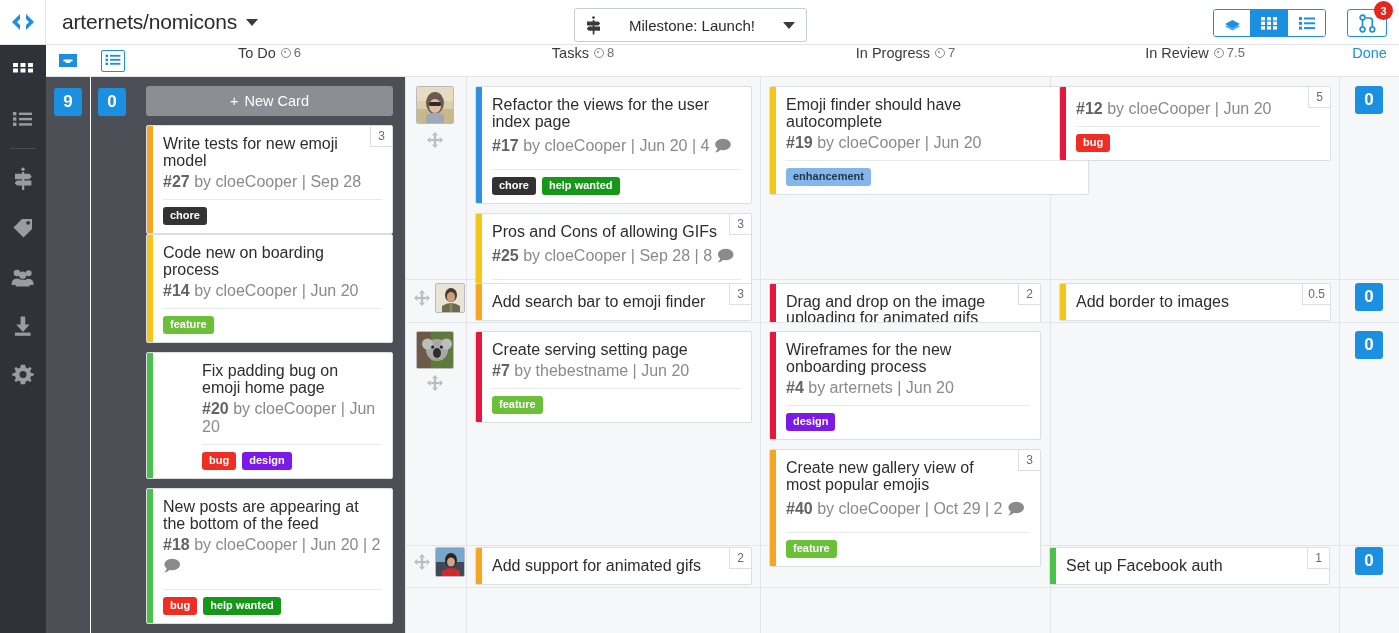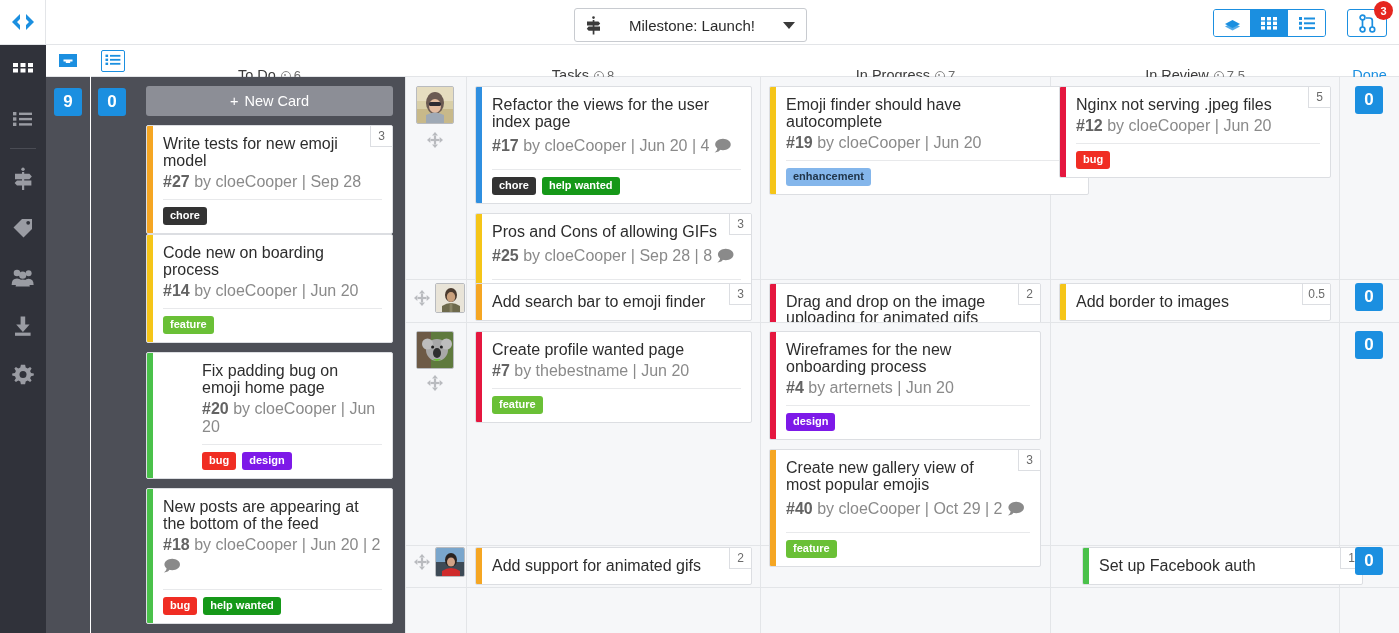--- a/index.html
+++ b/index.html
@@ -85,22 +85,22 @@
     width: 24px; height: 22px; display: flex; align-items: center; justify-content: center;
   }
   .icon-box.sel { border: 1.5px solid #1b8fe0; border-radius: 2px; }
 
   
   .board-head {
     position: absolute; left: 134px; top: 45px; width: 1265px; height: 32px;
     background: #fff; border-bottom: 1px solid #e3e5e8;
   }
   .col-head {
-    position: absolute; top: 0; height: 31px; display: flex; align-items: flex-end;
-    justify-content: center; gap: 5px; font-size: 14.5px; color: #3b3b3b; margin-top: 7px;
+    position: absolute; top: 0; height: 31px; display: flex; align-items: flex-start;
+    justify-content: center; gap: 5px; font-size: 14.5px; color: #3b3b3b;
   }
   .col-head .pts { font-size: 13px; color: #6c6c6c; display: flex; align-items: center; gap: 3px; }
   .clock-dot {
     width: 10px; height: 10px; border-radius: 50%; border: 1.6px solid #8a8a8a;
     position: relative; display: inline-block;
   }
   .clock-dot::after {
     content: ''; position: absolute; left: 2.4px; top: 2.4px; width: 2px; height: 2px;
     border-radius: 50%; background: #8a8a8a;
   }
@@ -167,20 +167,24 @@
 <body>
 
 <div id="app">
 
   <div class="topbar">
     <div class="logo-box">
       <svg width="26" height="20" viewBox="0 0 26 20">
         <path d="M10 2 L2 10 L10 18 L10 13 L7 10 L10 7 Z" fill="#1b8fe0"></path>
         <path d="M16 2 L24 10 L16 18 L16 13 L19 10 L16 7 Z" fill="#1b8fe0"></path>
       </svg>
+    </div>
+    <div class="repo-title">
+      <span>arternets/nomicons</span>
+      <span class="caret-dn"></span>
     </div>
   </div>
 
   <div class="milestone-select">
     <svg width="15" height="19" viewBox="0 0 15 19">
       <circle cx="7.5" cy="1.6" r="1.3" fill="#3a3a3a"></circle>
       <rect x="6.7" y="4" width="1.7" height="14.5" fill="#3a3a3a"></rect>
       <path d="M1 5.4 L12.4 5.4 L14.2 7.5 L12.4 9.6 L1 9.6 Z" fill="#3a3a3a"></path>
       <path d="M14 10.6 L2.6 10.6 L0.8 12.7 L2.6 14.8 L14 14.8 Z" fill="#3a3a3a"></path>
     </svg>
@@ -551,21 +555,20 @@
           </div>
         </div>
         <div class="pt-badge">2</div>
       </div>
     </div>
 
     <div style="position:absolute; left:925px; top:9px; width:272px;">
       <div class="card">
         <div class="card-stripe" style="background:#e5173f"></div>
         <div class="card-body">
-          <div class="card-title">Nginx not serving .jpeg files</div>
           <div class="card-meta">
             <b>#12</b>
             <span> by </span><span>cloeCooper</span>
             <span> | </span><span>Jun 20</span>
           </div>
           <div class="card-sep"></div>
           <div class="labels">
             <span class="lbl" style="background:#f02d23">bug</span>
           </div>
         </div>
@@ -647,21 +650,21 @@
             <path d="M16 8 L12.6 5 L12.6 11 Z"></path>
           <rect x="3.6" y="6.9" width="8.8" height="2.2"></rect>
             <rect x="6.9" y="3.6" width="2.2" height="8.8"></rect>
         </g>
       </svg>
     </div>
     <div style="position:absolute; left:341px; top:254px; width:277px;">
       <div class="card">
         <div class="card-stripe" style="background:#e5173f"></div>
         <div class="card-body">
-          <div class="card-title">Create profile wanted page</div>
+          <div class="card-title">Create serving setting page</div>
           <div class="card-meta">
             <b>#7</b>
             <span> by </span><span>thebestname</span>
             <span> | </span><span>Jun 20</span>
           </div>
           <div class="card-sep"></div>
           <div class="labels">
             <span class="lbl" style="background:#6ac036">feature</span>
           </div>
         </div>
@@ -727,21 +730,21 @@
     </div>
     <div style="position:absolute; left:341px; top:470px; width:277px;">
       <div class="card compact">
         <div class="card-stripe" style="background:#f5a623"></div>
         <div class="card-body">
           <div class="card-title">Add support for animated gifs</div>
         </div>
         <div class="pt-badge">2</div>
       </div>
     </div>
-    <div style="position:absolute; left:925px; top:470px; width:304px;padding-left:23px;">
+    <div style="position:absolute; left:892px; top:470px; width:304px;padding-left:23px;">
       <div class="card compact">
         <div class="card-stripe" style="background:#4ac14a"></div>
         <div class="card-body">
           <div class="card-title">Set up Facebook auth</div>
         </div>
         <div class="pt-badge">1</div>
       </div>
     </div>
     <div class="done-badge" style="left:1221px; top:470px;">0</div>
 

